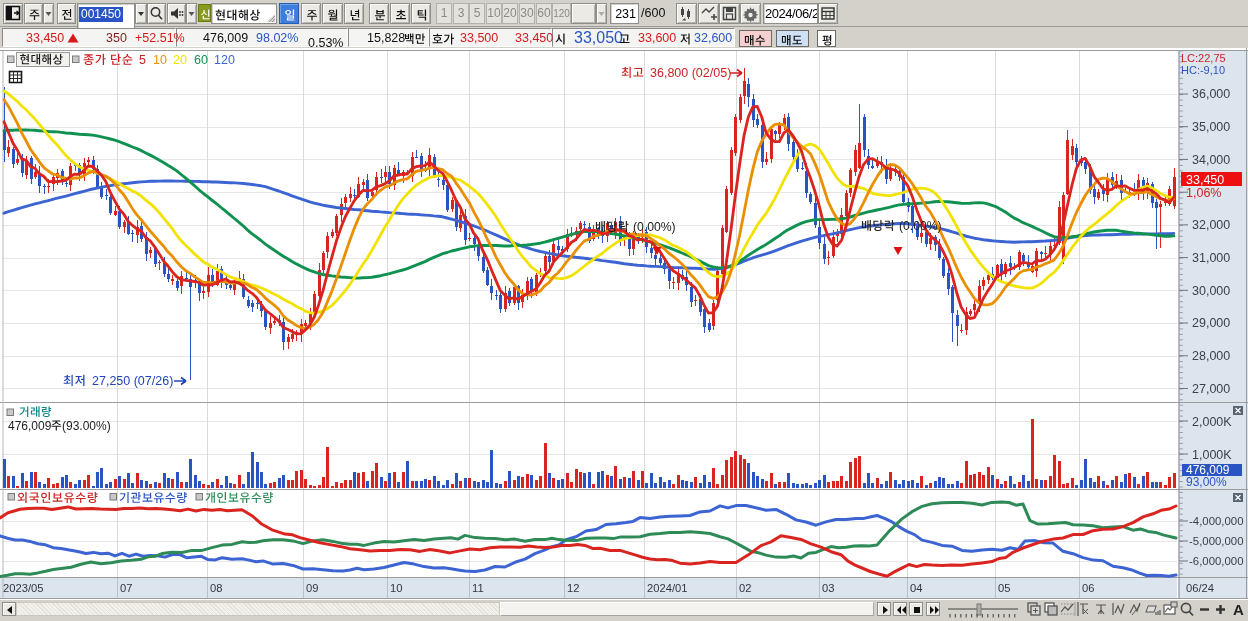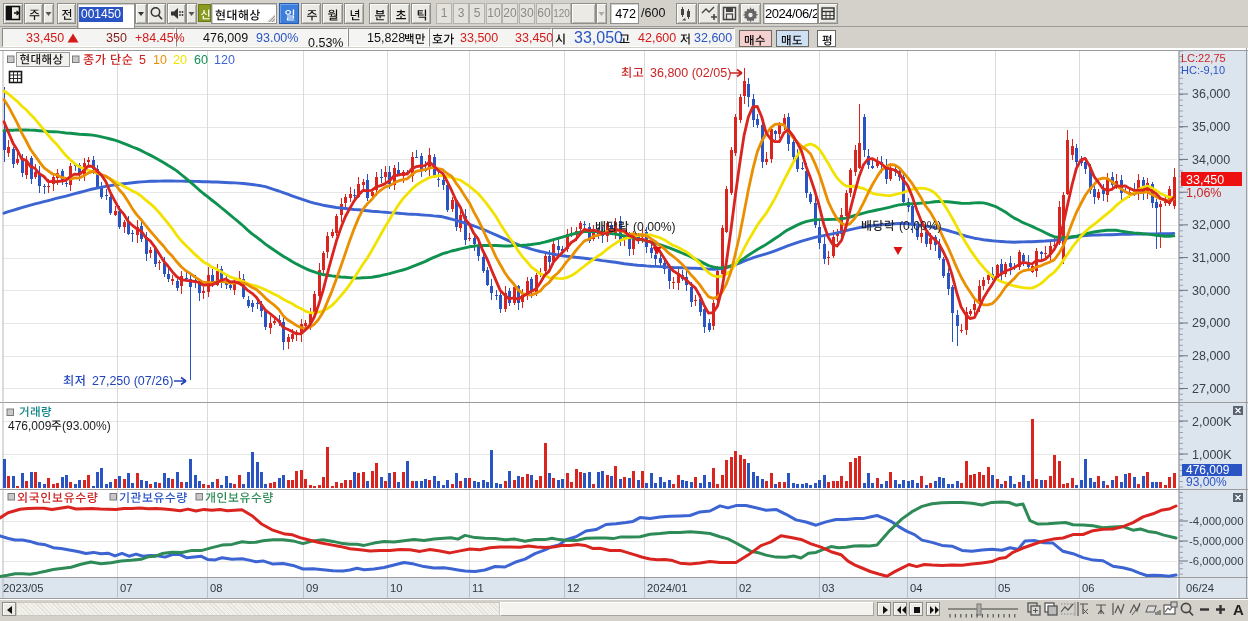--- a/index.html
+++ b/index.html
@@ -1230,21 +1230,21 @@
     <div class="bnum" style="left:536px;top:3px;width:16px;height:21px">
       <span style="">60</span>
     </div>
     <div class="bnum" style="left:552px;top:3px;width:19px;height:21px">
       <span style="font-size:10px;">120</span>
     </div>
     <div class="b" style="left:571px;top:3px;width:25px;height:21px;background:#eceae5"></div>
     <div class="b" style="left:596px;top:3px;width:11px;height:21px;"><svg width="9" height="19">
         <path d="M1.5 8l3 4 3-4z" fill="#aaa"></path>
       </svg></div>
-    <div class="inp" style="left:610px;top:3px;width:29px;height:21px;text-align:right"><span style="font-size:12.5px;line-height:19px;padding-right:2px">472</span></div>
+    <div class="inp" style="left:610px;top:3px;width:29px;height:21px;text-align:right"><span style="font-size:12.5px;line-height:19px;padding-right:2px">231</span></div>
     <div style="position:absolute;left:641px;top:3px;font-size:12.5px;line-height:21px;color:#111">/600</div>
     <div class="b" style="left:676px;top:3px;width:21px;height:21px;"><svg width="19" height="19" viewBox="0 0 19 19">
         <rect x="4" y="5" width="3" height="6" fill="#444"></rect>
         <line x1="5.5" y1="3" x2="5.5" y2="13" stroke="#444" stroke-width="1"></line>
         <rect x="10" y="7" width="3" height="6" fill="#444"></rect>
         <line x1="11.5" y1="5" x2="11.5" y2="15" stroke="#444" stroke-width="1"></line>
         <path d="M8 14l-3 2.5h4z" fill="#444"></path>
       </svg></div>
     <div class="b" style="left:697.5px;top:3px;width:21px;height:21px;"><svg width="19" height="19" viewBox="0 0 19 19">
         <path d="M3 9l4-4 3 3 5-5" stroke="#444" stroke-width="1.3" fill="none"></path>
@@ -1272,23 +1272,23 @@
     <div class="ifield" style="left:2px;width:174px"></div>
     <div class="ifield" style="left:176px;width:172px"></div>
     <div class="ifield" style="left:348px;width:81px"></div>
     <div class="ifield" style="left:429px;width:123px"></div>
     <div class="ifield" style="left:552px;width:183px"></div>
     <div style="position:absolute;left:26px;top:0;height:19px;line-height:20px;font-size:12.5px;color:#d41a1a;">33,450</div>
     <svg style="position:absolute;left:67px;top:5px" width="12" height="10">
       <path d="M6 0.5l5.5 9h-11z" fill="#d41a1a"></path>
     </svg>
     <div style="position:absolute;left:106px;top:0;height:19px;line-height:20px;font-size:12.5px;color:#7f1d1d;">350</div>
-    <div style="position:absolute;left:135px;top:0;height:19px;line-height:20px;font-size:12.5px;color:#d41a1a;">+84.45%</div>
+    <div style="position:absolute;left:135px;top:0;height:19px;line-height:20px;font-size:12.5px;color:#d41a1a;">+52.51%</div>
     <div style="position:absolute;left:203px;top:0;height:19px;line-height:20px;font-size:12.5px;color:#111;">476,009</div>
-    <div style="position:absolute;left:256px;top:0;height:19px;line-height:20px;font-size:12.5px;color:#2a54c4;">93.00%</div>
+    <div style="position:absolute;left:256px;top:0;height:19px;line-height:20px;font-size:12.5px;color:#2a54c4;">98.02%</div>
     <div style="position:absolute;left:308px;top:5px;height:19px;line-height:20px;font-size:12.5px;color:#111;">0.53%</div>
     <div style="position:absolute;left:367px;top:0;height:19px;line-height:20px;font-size:12.5px;color:#111;">15,828</div>
     <div style="position:absolute;left:404px;top:3px">
       <svg width="24" height="16" viewBox="0 0 24 16">
         <g fill="#111">
           <path transform="translate(0.0,12.0)" d="M1.0 -8.9H2.1V-7.3H3.9V-8.9H5.1V-3.9H1.0ZM2.1 -6.4V-4.9H3.9V-6.4ZM8.3 -9.6H9.4V-3.2H8.3ZM6.8 -6.9H8.6V-5.9H6.8ZM6.0 -9.4H7.2V-3.3H6.0ZM2.3 -2.7H9.4V1.0H8.2V-1.7H2.3Z"></path>
           <path transform="translate(10.8,12.0)" d="M0.9 -8.7H5.8V-3.7H0.9ZM4.6 -7.7H2.1V-4.7H4.6ZM7.5 -9.6H8.7V-1.9H7.5ZM8.4 -6.4H10.2V-5.4H8.4ZM2.1 -0.2H9.2V0.7H2.1ZM2.1 -2.6H3.3V0.2H2.1Z"></path>
         </g>
       </svg>
     </div>
@@ -1310,21 +1310,21 @@
       </svg>
     </div>
     <div style="position:absolute;left:574px;top:0;height:19px;line-height:20px;font-size:16px;color:#2a54c4;">33,050</div>
     <div style="position:absolute;left:619px;top:3px">
       <svg width="13" height="16" viewBox="0 0 13 16">
         <g fill="#111">
           <path transform="translate(0.0,12.5)" d="M1.6 -9.0H8.6V-7.9H1.6ZM0.6 -1.5H10.5V-0.4H0.6ZM4.2 -5.3H5.5V-1.0H4.2ZM8.1 -9.0H9.4V-7.9Q9.4 -7.2 9.4 -6.4Q9.4 -5.7 9.3 -4.8Q9.2 -3.9 9.0 -2.7L7.7 -2.9Q8.0 -4.5 8.1 -5.7Q8.1 -6.9 8.1 -7.9Z"></path>
         </g>
       </svg>
     </div>
-    <div style="position:absolute;left:638px;top:0;height:19px;line-height:20px;font-size:12.5px;color:#d41a1a;">42,600</div>
+    <div style="position:absolute;left:638px;top:0;height:19px;line-height:20px;font-size:12.5px;color:#d41a1a;">33,600</div>
     <div style="position:absolute;left:680px;top:3px">
       <svg width="13" height="16" viewBox="0 0 13 16">
         <g fill="#111">
           <path transform="translate(0.0,12.5)" d="M8.4 -10.0H9.6V1.0H8.4ZM6.2 -6.1H8.7V-5.0H6.2ZM3.2 -8.3H4.2V-7.0Q4.2 -6.1 4.0 -5.2Q3.8 -4.3 3.4 -3.5Q3.0 -2.7 2.4 -2.1Q1.9 -1.5 1.2 -1.1L0.4 -2.1Q1.1 -2.4 1.6 -2.9Q2.1 -3.5 2.5 -4.1Q2.8 -4.8 3.0 -5.5Q3.2 -6.3 3.2 -7.0ZM3.5 -8.3H4.5V-7.0Q4.5 -6.3 4.7 -5.6Q4.9 -4.9 5.2 -4.3Q5.6 -3.6 6.1 -3.1Q6.6 -2.6 7.3 -2.3L6.5 -1.3Q5.8 -1.7 5.3 -2.3Q4.7 -2.8 4.3 -3.6Q3.9 -4.4 3.7 -5.2Q3.5 -6.1 3.5 -7.0ZM0.9 -8.9H6.9V-7.9H0.9Z"></path>
         </g>
       </svg>
     </div>
     <div style="position:absolute;left:694px;top:0;height:19px;line-height:20px;font-size:12.5px;color:#2a54c4;">32,600</div>
     <div class="tbtn" style="left:739px;width:33px;background:#f6cfcf"><svg width="26" height="15" viewBox="0 0 26 15">
         <g fill="#111">

